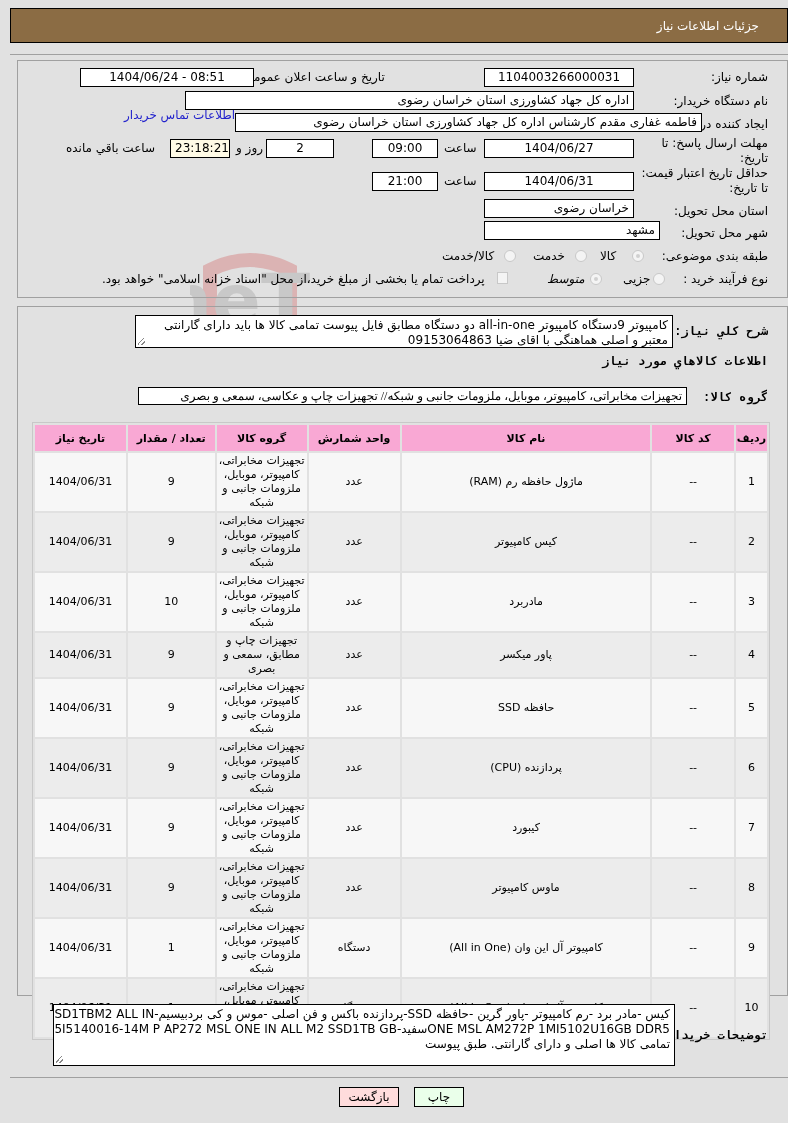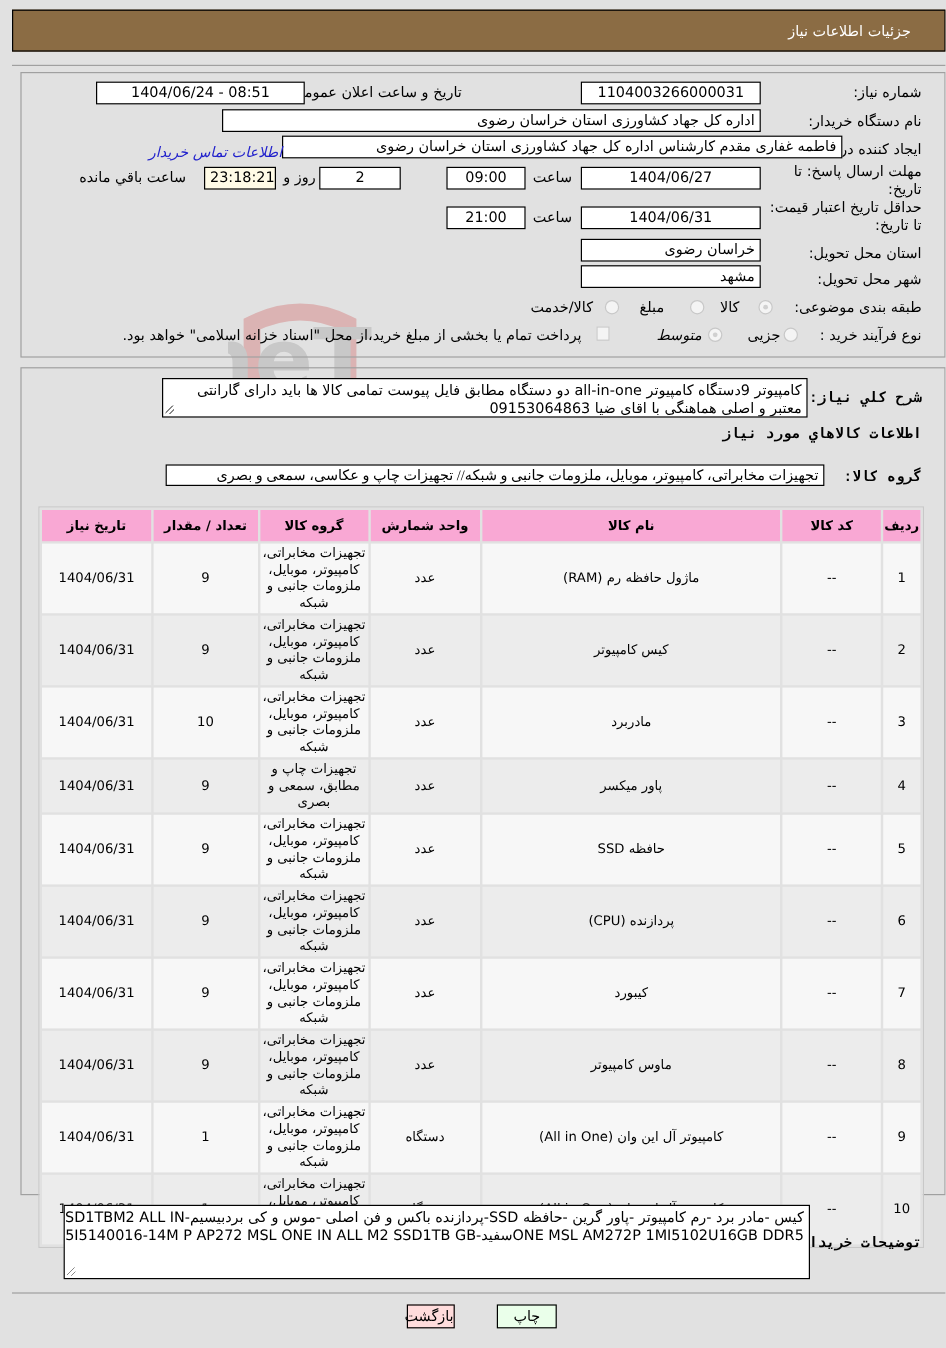--- a/index.html
+++ b/index.html
@@ -64,47 +64,47 @@
 <div class="abs lbl" style="right:20px; top:70px;">شماره نیاز:</div>
 <div class="abs box center ltr" style="left:484px; top:68px; width:150px;">1104003266000031</div>
 <div class="abs lbl" style="left:240px; top:70px;">تاریخ و ساعت اعلان عمومی:</div>
 <div class="abs box center ltr" style="left:80px; top:68px; width:174px;">1404/06/24 - 08:51</div>
 
 <div class="abs lbl" style="right:20px; top:94px;">نام دستگاه خریدار:</div>
 <div class="abs box" style="left:185px; top:91px; width:449px;">اداره کل جهاد کشاورزی استان خراسان رضوی</div>
 
 <div class="abs lbl" style="right:20px; top:117px;">ایجاد کننده درخواست:</div>
 <div class="abs box" style="left:235px; top:113px; width:467px;">فاطمه غفاری مقدم کارشناس اداره کل جهاد کشاورزی استان خراسان رضوی</div>
-<div class="abs lbl link" style="left:124px; top:120px;font-style:italic;">اطلاعات تماس خریدار</div>
+<div class="abs lbl link" style="left:124px; top:108px;">اطلاعات تماس خریدار</div>
 
 <div class="abs lbl" style="right:20px; top:136px; width:130px; white-space:normal; line-height:15px;">مهلت ارسال پاسخ: تا تاریخ:</div>
 <div class="abs box center ltr" style="left:484px; top:139px; width:150px;">1404/06/27</div>
 <div class="abs lbl" style="left:444px; top:141px;">ساعت</div>
 <div class="abs box center ltr" style="left:372px; top:139px; width:66px;">09:00</div>
 <div class="abs box center ltr" style="left:266px; top:139px; width:68px;">2</div>
 <div class="abs lbl" style="left:236px; top:141px;">روز و</div>
 <div class="abs box center ltr" style="left:170px; top:139px; width:60px; background:#fffbe6;">23:18:21</div>
 <div class="abs lbl" style="left:66px; top:141px;">ساعت باقي مانده</div>
 
 <div class="abs lbl" style="right:20px; top:166px; width:130px; white-space:normal; line-height:15px;">حداقل تاریخ اعتبار قیمت: تا تاریخ:</div>
 <div class="abs box center ltr" style="left:484px; top:172px; width:150px;">1404/06/31</div>
 <div class="abs lbl" style="left:444px; top:174px;">ساعت</div>
 <div class="abs box center ltr" style="left:372px; top:172px; width:66px;">21:00</div>
 
 <div class="abs lbl" style="right:20px; top:204px;">استان محل تحویل:</div>
 <div class="abs box" style="left:484px; top:199px; width:150px;">خراسان رضوی</div>
 
 <div class="abs lbl" style="right:20px; top:226px;">شهر محل تحویل:</div>
-<div class="abs box" style="left:484px; top:221px; width:150px;">مشهد</div>
+<div class="abs box" style="left:484px; top:221px; width:176px;">مشهد</div>
 
 <div class="abs lbl" style="right:20px; top:249px;">طبقه بندی موضوعی:</div>
 <div class="abs radio on" style="left:632px; top:250px;"></div>
 <div class="abs lbl" style="left:600px; top:249px;">کالا</div>
 <div class="abs radio" style="left:575px; top:250px;"></div>
-<div class="abs lbl" style="left:533px; top:249px;">مبلغ</div>
+<div class="abs lbl" style="left:533px; top:249px;">خدمت</div>
 <div class="abs radio" style="left:504px; top:250px;"></div>
 <div class="abs lbl" style="left:442px; top:249px;">کالا/خدمت</div>
 
 <div class="abs lbl" style="right:20px; top:272px;">نوع فرآیند خرید :</div>
 <div class="abs radio" style="left:653px; top:273px;"></div>
 <div class="abs lbl" style="left:623px; top:272px;">جزیی</div>
 <div class="abs radio on" style="left:590px; top:273px;"></div>
 <div class="abs lbl" style="left:547px; top:272px;font-style:italic;">متوسط</div>
 <div class="abs check" style="left:497px; top:272px;"></div>
 <div class="abs lbl" style="left:102px; top:272px;">پرداخت تمام یا بخشی از مبلغ خرید،از محل "اسناد خزانه اسلامی" خواهد بود.</div>
@@ -236,19 +236,20 @@
         <td>1404/06/31</td>
       </tr>
     </tbody>
   </table>
 </div>
 
 <div class="abs lbl bold" style="right:20px; top:1028px;">توضیحات خریدار:</div>
 <div class="abs ta" style="left:53px; top:1004px; width:622px; height:62px; line-height:15px;">
   <div style="white-space:nowrap;">کیس -مادر برد -رم کامپیوتر -پاور گرین -حافظه SSD-پردازنده باکس و فن اصلی -موس و کی بردبیسیم-SSD1TBM2 ALL IN</div>
   <div style="white-space:nowrap;">ONE MSL AM272P 1MI5102U16GB DDR5سفید-DDR5I5140016-14M P AP272 MSL ONE IN ALL M2 SSD1TB GBسفید</div>
+  <div style="white-space:nowrap;">تمامی کالا ها اصلی و دارای گارانتی. طبق پیوست</div>
   <div class="grip"></div>
 </div>
 
 <div class="abs sep" style="left:10px; top:1077px; width:778px;"></div>
 
 <div class="abs btn" style="left:414px; top:1087px; width:50px; background:#eaffea;">چاپ</div>
-<div class="abs btn" style="left:339px; top:1087px; width:40px; background:#ffdcdc;text-align:center;">بازگشت</div>
+<div class="abs btn" style="left:339px; top:1087px; width:60px; background:#ffdcdc;text-align:center;">بازگشت</div>
 
 </body></html>

